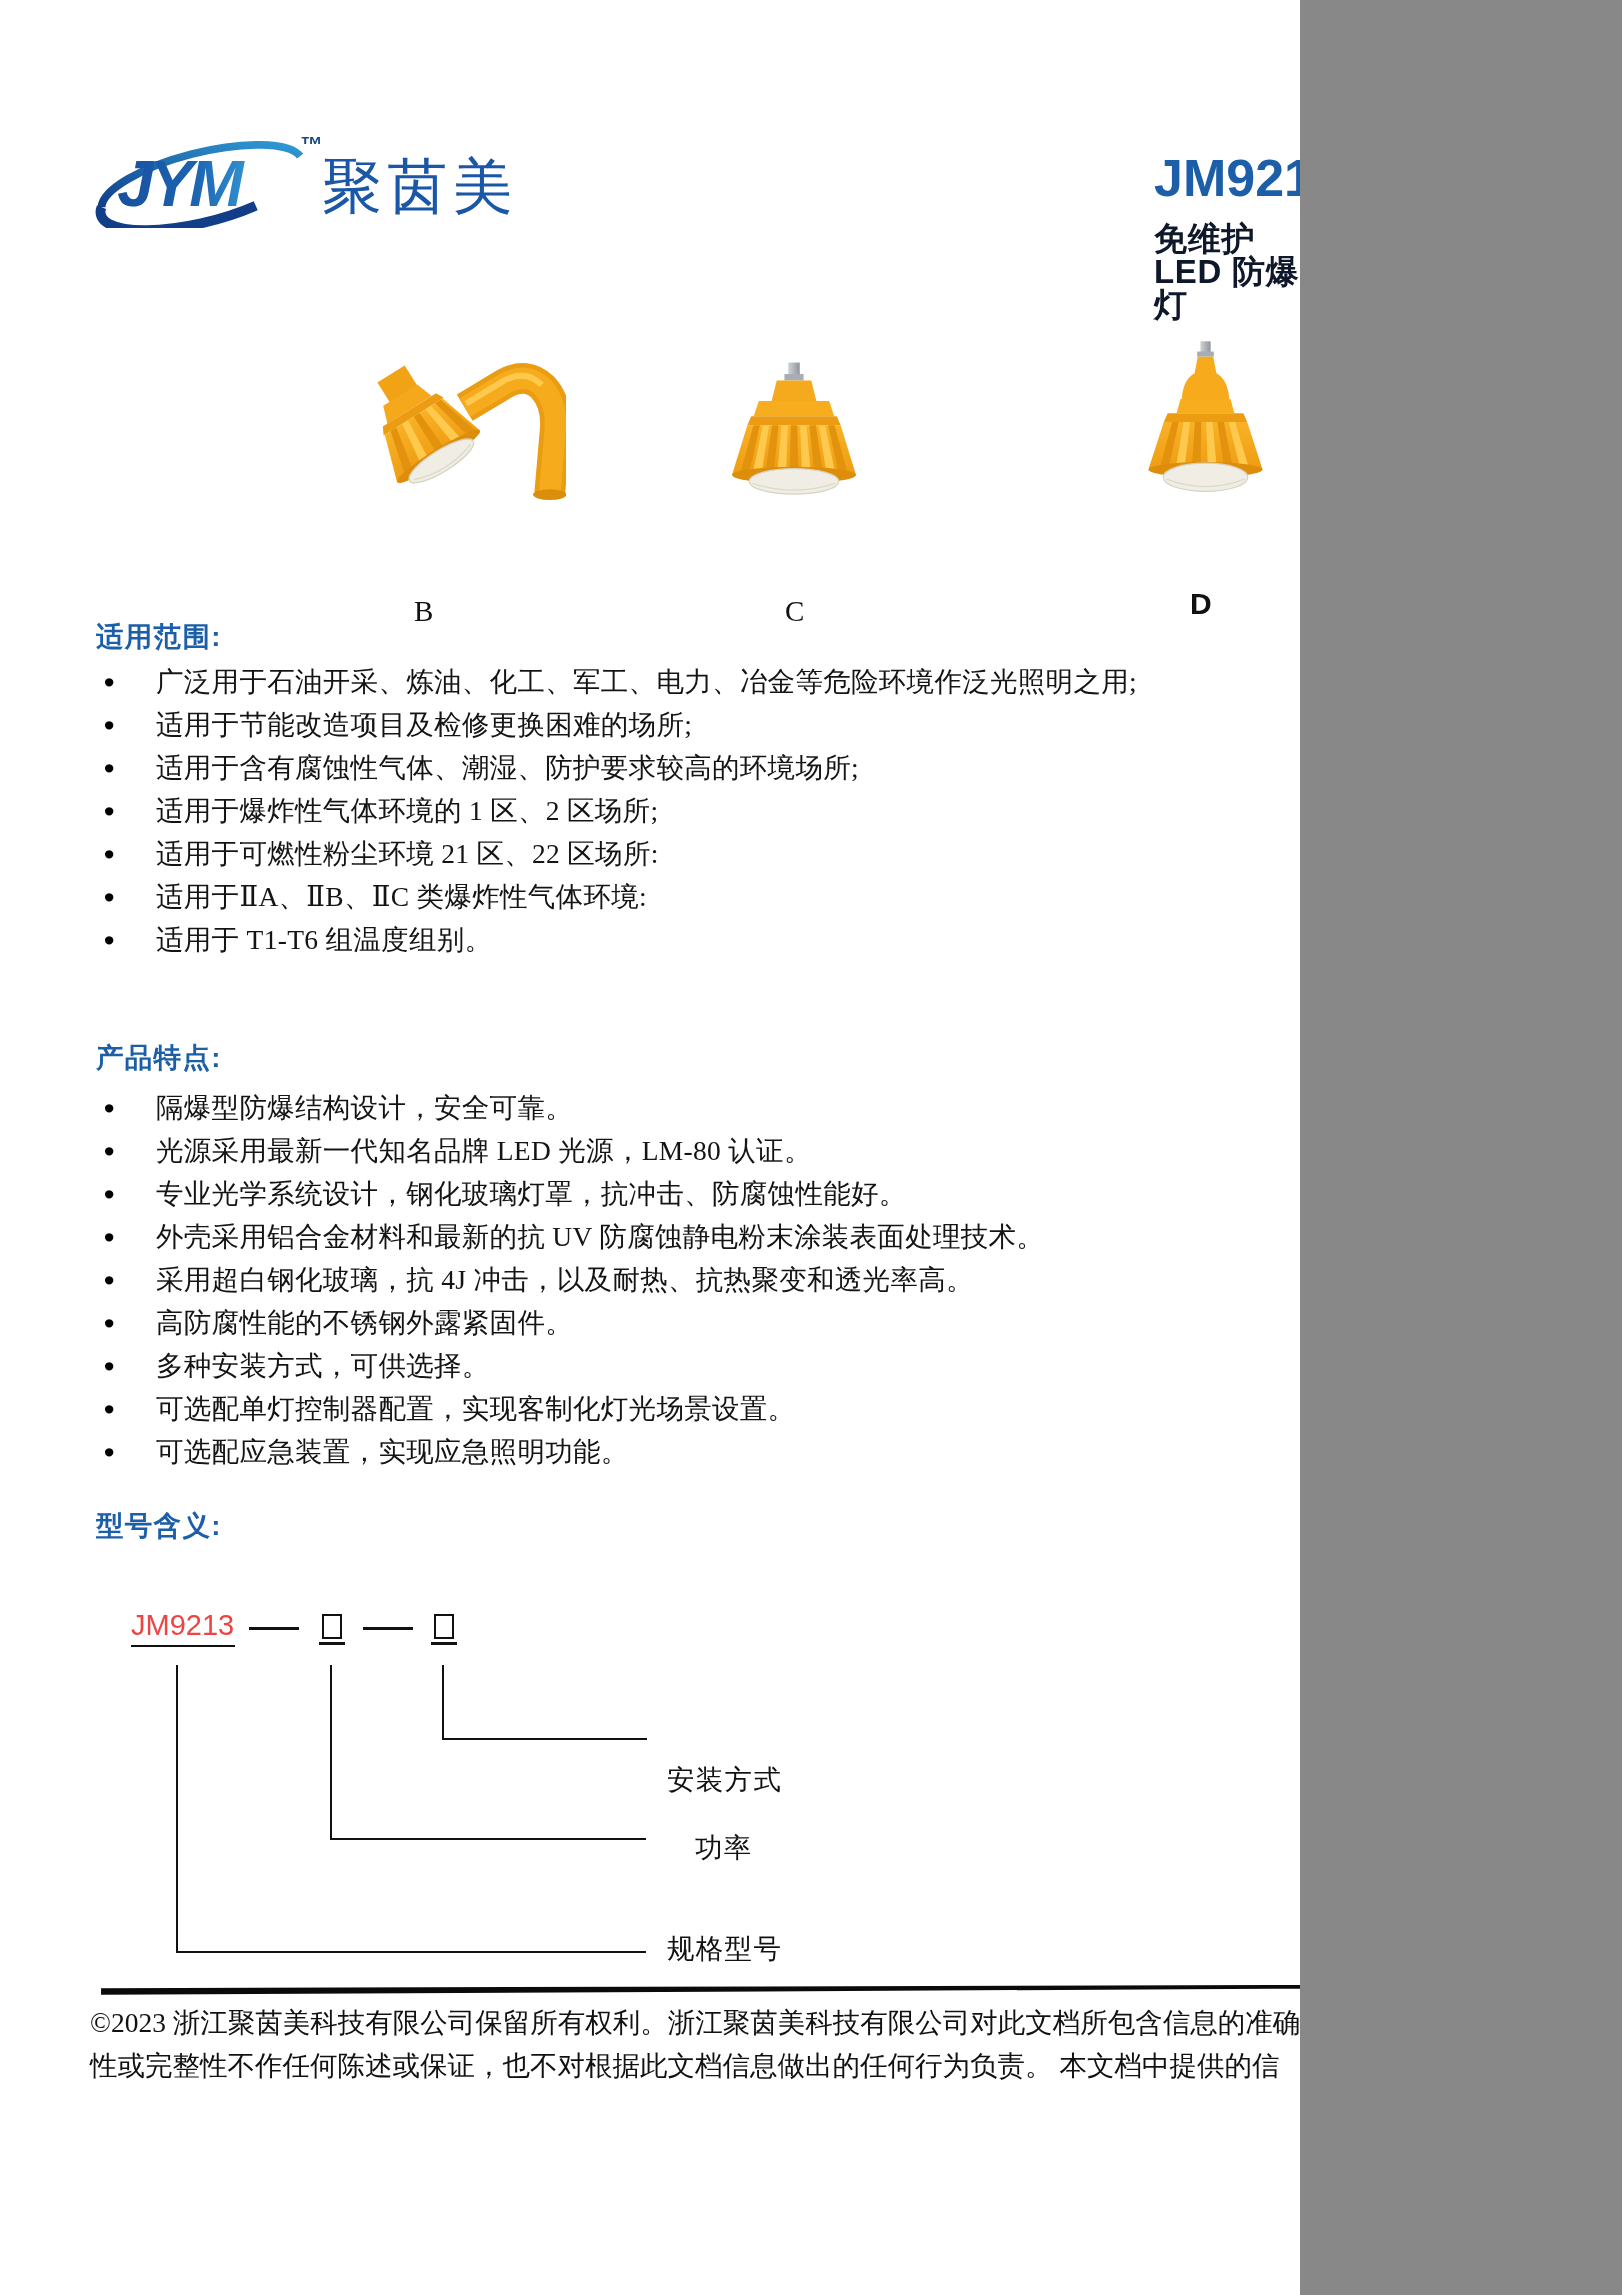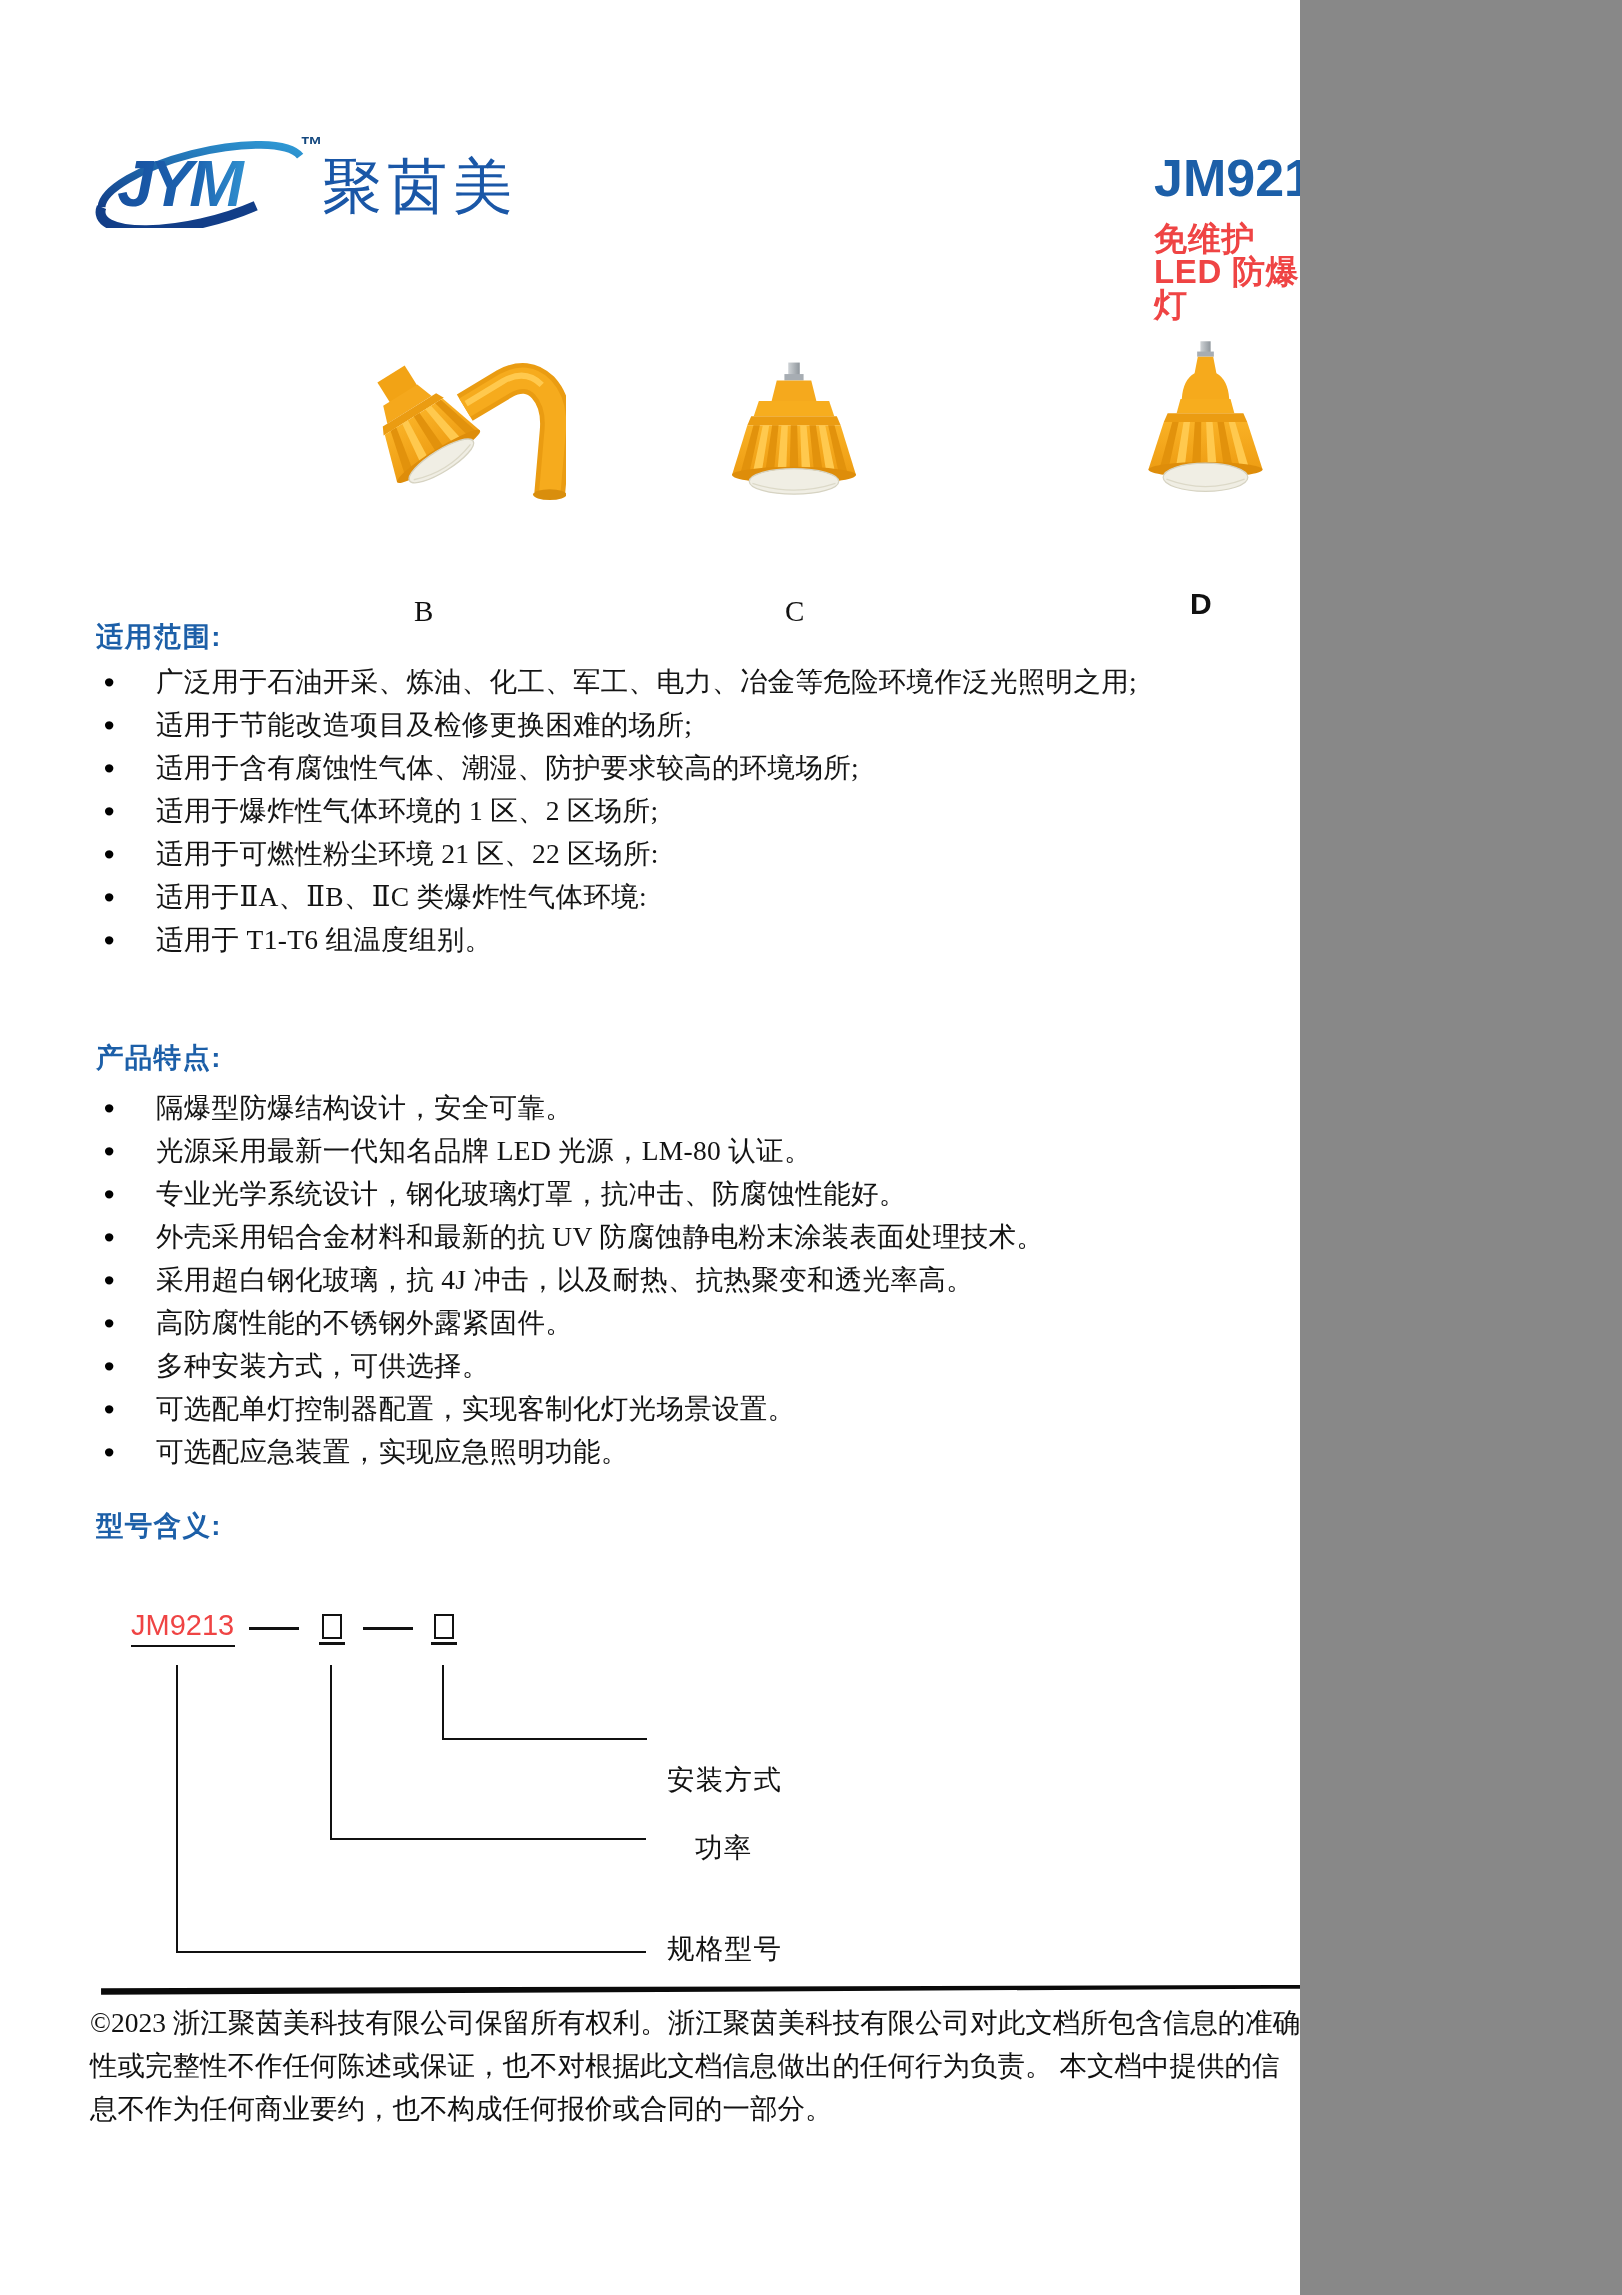--- a/index.html
+++ b/index.html
@@ -16,21 +16,21 @@
     font-weight:normal;font-size:60px;letter-spacing:5.2px;color:#1a57a7;line-height:1;
   }
   .model-title{
     position:absolute;left:1154px;top:152px;
     font-family:"Liberation Sans","DejaVu Sans",sans-serif;
     font-weight:bold;font-size:52px;color:#1c5fa8;line-height:1;
   }
   .model-subtitle{
     position:absolute;left:1154px;top:222px;
     font-family:"Liberation Sans","DejaVu Sans",sans-serif;
-    font-weight:bold;font-size:33px;color:#ef4444;line-height:1;letter-spacing:0.7px;
+    font-weight:bold;font-size:33px;color:#0f172a;line-height:1;letter-spacing:0.7px;
   }
 
   
   .lamp-label{position:absolute;font-size:29px;line-height:1;color:#111;}
   .lamp-label.bold{font-family:"Liberation Sans","DejaVu Sans",sans-serif;font-weight:bold;font-size:30px;}
 
   
   .sec-title{
     position:absolute;left:96px;
     font-family:"Liberation Sans","DejaVu Sans",sans-serif;
@@ -273,18 +273,17 @@
   <div class="dlabel" style="left:695px;top:1822px;margin-top:12px;">功率</div>
   <div class="dlabel" style="left:667px;top:1935px;">规格型号</div>
 
   <svg class="abs" style="left:96px;top:1983px;" width="1444" height="13" viewBox="0 0 2206 20">
     <polygon points="0,8 2204,2 2204,7 0,18" fill="#0a0a0a"></polygon>
   </svg>
 
   <div class="footer-text">
     <div>©2023 浙江聚茵美科技有限公司保留所有权利。浙江聚茵美科技有限公司对此文档所包含信息的准确</div>
     <div>性或完整性不作任何陈述或保证，也不对根据此文档信息做出的任何行为负责。  本文档中提供的信</div>
-    <div>息不作为任何商业要约，也不构成任何报价或合同的一部分。</div>
   </div>
   <div class="page-num">1</div>
 
 </div>
 
 
 </body></html>

